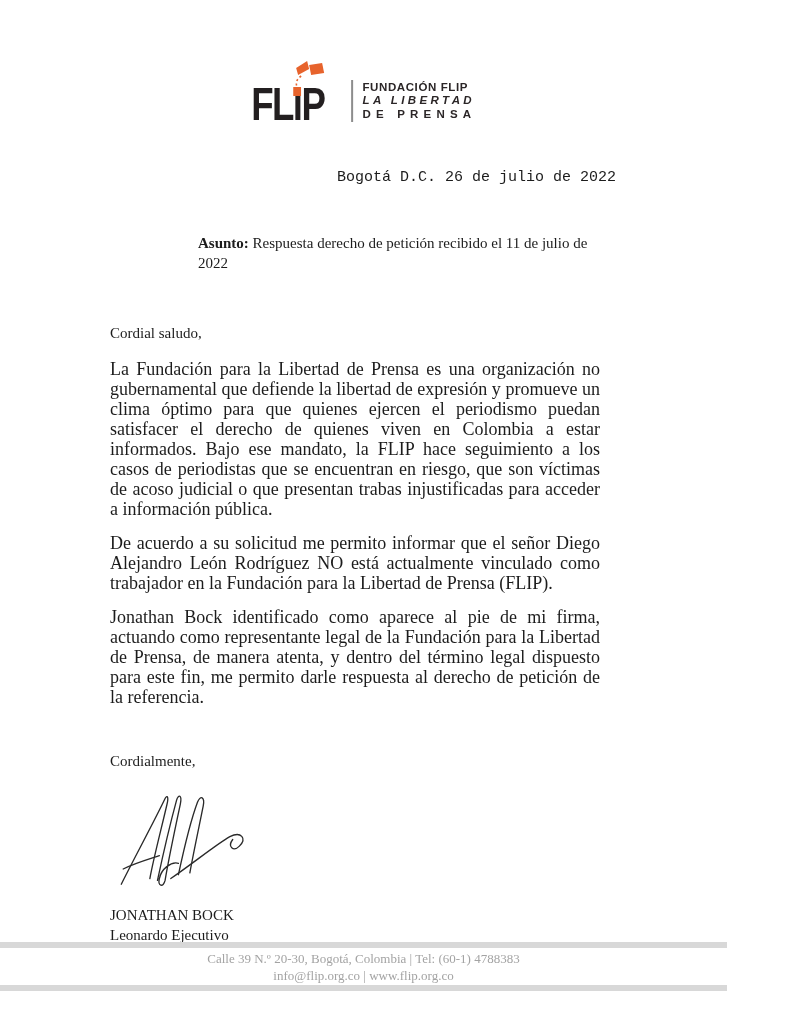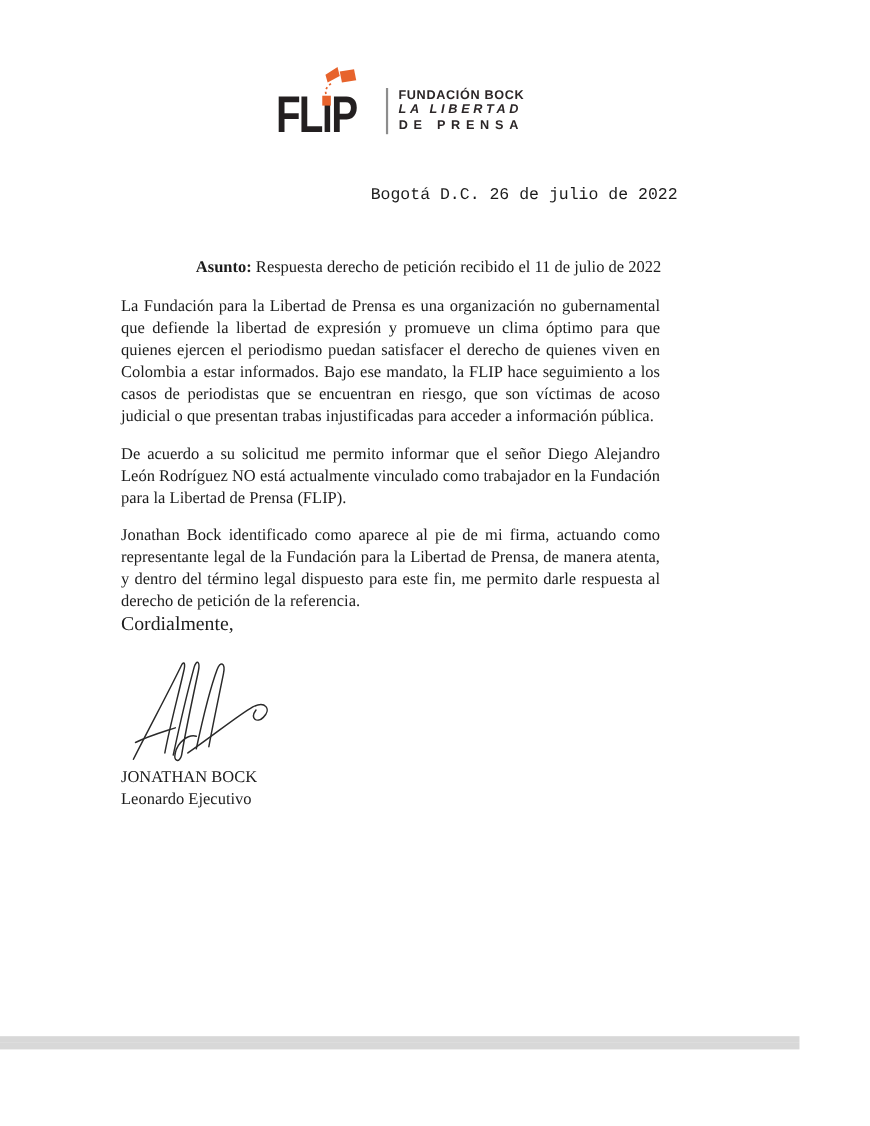--- a/index.html
+++ b/index.html
@@ -102,53 +102,54 @@
     font-size: 15px;
     line-height: 20px;
   }
   .recipient-name {
     font-size: 15px;
     line-height: 20px;
     font-weight: bold;
   }
   .subject-line {
     margin-top: 30px;
-    margin-left: 68px;
+    margin-left: 88px;
     font-size: 15px;
     line-height: 20px;
   }
   .subject-label { font-weight: bold; }
   .salutation {
     margin-top: 50px;
     font-size: 15px;
     line-height: 20px;
   }
   .para {
     margin: 14px 16px 0 0;
-    font-size: 15px;
+    font-size: 18px;
     line-height: 20px;
     text-align: justify;
   }
   .para.first { margin-top: 16px; }
   .closing {
-    font-size: 18px;
+    margin-top: 44px;
+    font-size: 15px;
     line-height: 20px;
   }
   .signature {
     display: block;
     margin: 18px 0 0 2px;
   }
   .signature path {
     fill: none;
     stroke: #2a2a2a;
     stroke-width: 1.4;
     stroke-linecap: round;
   }
   .signer-block {
-    margin-top: 2px;
+    margin-top: 16px;
     font-size: 15px;
     line-height: 20px;
   }
 
   
   .footer {
     position: absolute;
     top: 942px;
     left: 0;
     right: 0;
@@ -174,35 +175,36 @@
     <div class="logo-mark">
       <svg class="flag-svg" viewBox="0 0 80 64">
         <polygon points="45,8 56,1 58,9 47,15" fill="#e7632c"></polygon>
         <polygon points="58,5 71,3 73,13 60,15" fill="#e7632c"></polygon>
         <path d="M50 16 C 46 19, 44.5 22, 45.5 25.5" fill="none" stroke="#e7632c" stroke-width="1.6" stroke-dasharray="2 2.6"></path>
       </svg>
       <div class="logo-letters"><span>FL</span><span class="logo-i-wrap"><span>ı</span><span class="i-dot"></span></span><span>P</span></div>
     </div>
     <div class="logo-divider"></div>
     <div class="logo-org">
-      <div class="org-l1">FUNDACIÓN BOCK</div>
+      <div class="org-l1">FUNDACIÓN FLIP</div>
       <div class="org-l2">LA LIBERTAD</div>
       <div class="org-l3">DE PRENSA</div>
     </div>
   </div>
 
   <div class="date-line">Bogotá D.C. 26 de julio de 2022</div>
 
   <div class="letter-body">
 
     <div class="subject-line">
       <span class="subject-label">Asunto:</span>
       <span>Respuesta derecho de petición recibido el 11 de julio de 2022</span>
     </div>
 
+    <div class="salutation">Cordial saludo,</div>
 
     <p class="para first">La Fundación para la Libertad de Prensa es una organización no gubernamental que defiende la libertad de expresión y promueve un clima óptimo para que quienes ejercen el periodismo puedan satisfacer el derecho de quienes viven en Colombia a estar informados. Bajo ese mandato, la FLIP hace seguimiento a los casos de periodistas que se encuentran en riesgo, que son víctimas de acoso judicial o que presentan trabas injustificadas para acceder a información pública.</p>
     <p class="para">De acuerdo a su solicitud me permito informar que el señor Diego Alejandro León Rodríguez NO está actualmente vinculado como trabajador en la Fundación para la Libertad de Prensa (FLIP).</p>
     <p class="para">Jonathan Bock identificado como aparece al pie de mi firma, actuando como representante legal de la Fundación para la Libertad de Prensa, de manera atenta, y dentro del término legal dispuesto para este fin, me permito darle respuesta al derecho de petición de la referencia.</p>
 
     <div class="closing">Cordialmente,</div>
 
     <svg class="signature" width="150" height="100" viewBox="0 0 150 105">
       <path d="M6 100 C 20 72, 40 35, 52 10 C 54 6, 56 8, 54 16 C 48 42, 40 72, 36 94"></path>
       <path d="M8 84 C 20 78, 34 74, 46 70"></path>
@@ -212,16 +214,20 @@
     </svg>
 
     <div class="signer-block">
       <div>JONATHAN BOCK</div>
       <div>Leonardo Ejecutivo</div>
     </div>
   </div>
 
   <div class="footer">
     <div class="footer-bar"></div>
+    <div class="footer-text">
+      <div>Calle 39 N.º 20-30, Bogotá, Colombia | Tel: (60-1) 4788383</div>
+      <div>info@flip.org.co | www.flip.org.co</div>
+    </div>
     <div class="footer-bar"></div>
   </div>
 
 </div>
 
 </body></html>

